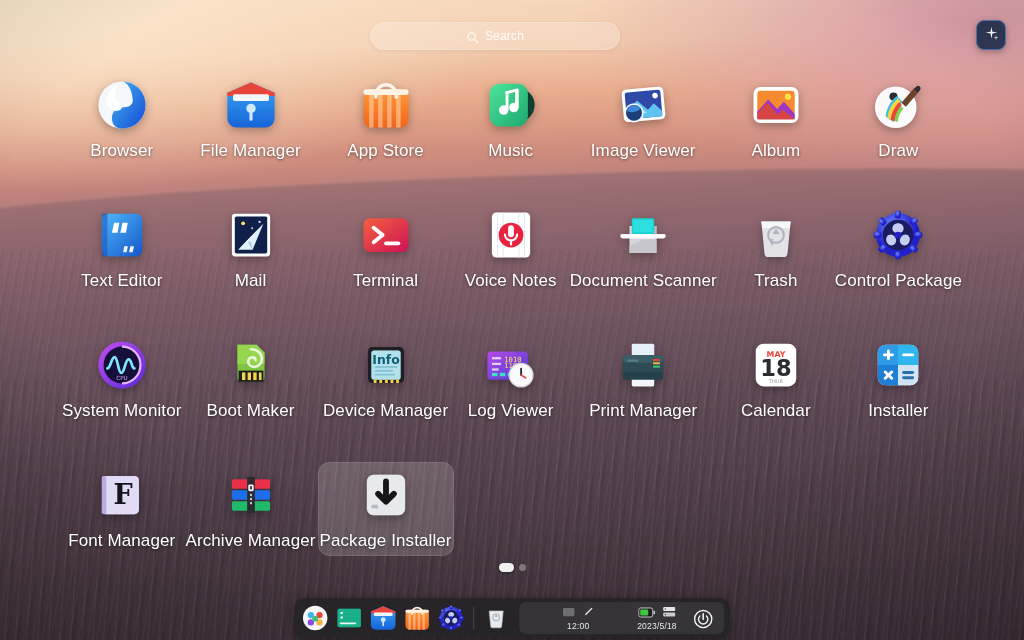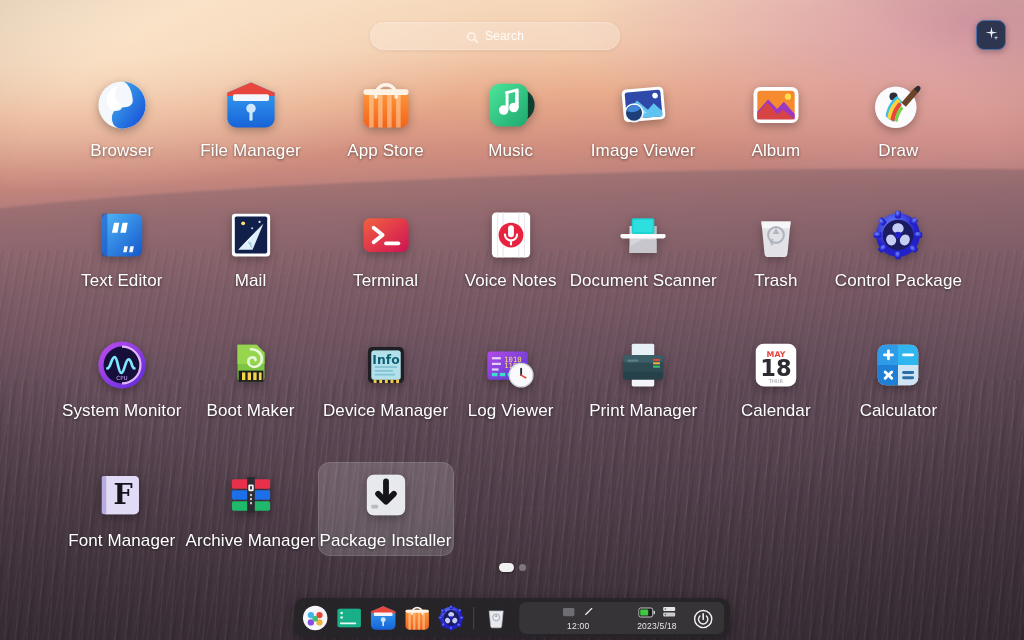--- a/index.html
+++ b/index.html
@@ -575,21 +575,21 @@
         <line x1="29" y1="15" x2="37" y2="15"></line>
         <line x1="12.6" y1="30.2" x2="18.4" y2="35.8"></line>
               <line x1="18.4" y1="30.2" x2="12.6" y2="35.8"></line>
             </g>
       <g stroke="#2b6ea8" stroke-width="2.6" stroke-linecap="round">
         <line x1="29" y1="30.6" x2="37" y2="30.6"></line>
               <line x1="29" y1="35.4" x2="37" y2="35.4"></line>
             </g>
           </svg>
         </div>
-        <div class="lbl">Calculator</div>
+        <div class="lbl">Installer</div>
       </div>
       <div class="cell">
         <div class="ibox">
           <svg viewBox="0 0 48 48">
       <path d="M9 7h26a4 4 0 0 1 4 4v26a4 4 0 0 1-4 4H9Z" fill="#d6cdf0"></path>
       <path d="M9 7h26a4 4 0 0 1 4 4v26a4 4 0 0 1-4 4H9Z" fill="#e2dbf6"></path>
       <rect x="6" y="7" width="4" height="34" rx="1.6" fill="#b7abdf"></rect>
       <text x="25" y="32" font-family="DejaVu Serif, serif" font-weight="bold" font-size="24" fill="#15131c" text-anchor="middle">F</text>
           </svg>
         </div>

